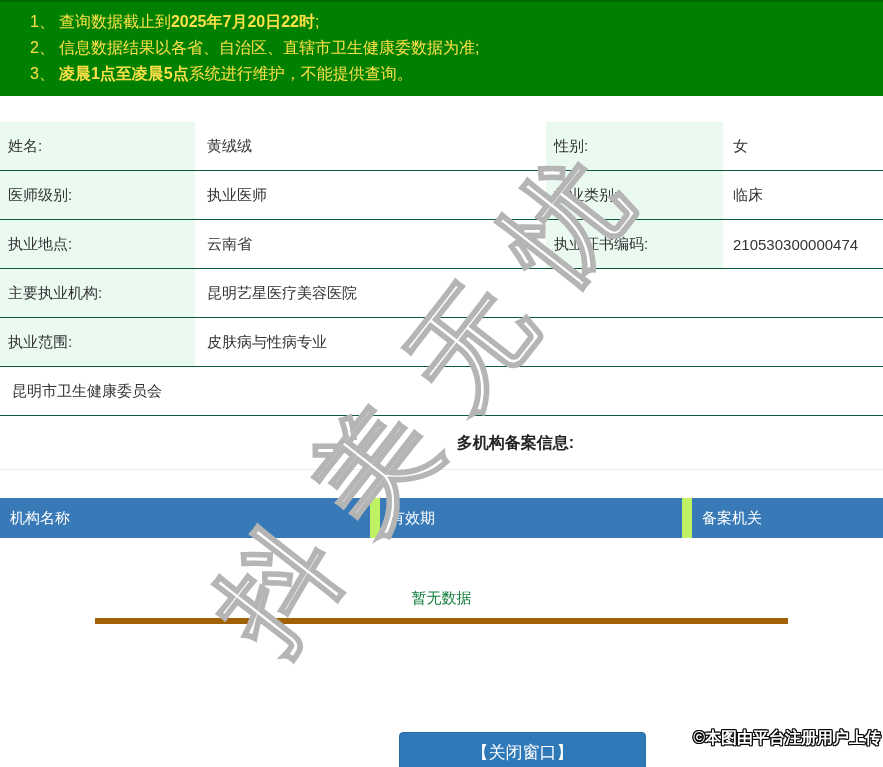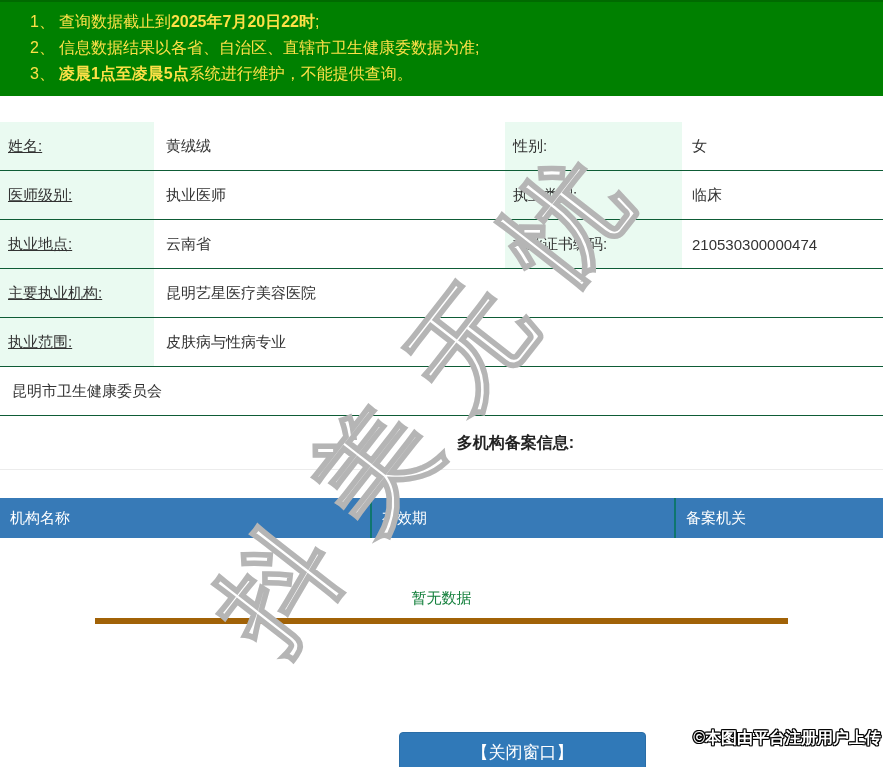--- a/index.html
+++ b/index.html
@@ -16,33 +16,33 @@
     border-top:2px solid #006a00;
   }
   .notice{font-size:16px;line-height:26px;white-space:nowrap;}
   .notice .num{margin-right:4px;}
   .notice .bold{font-weight:bold;}
   
   .info-table{margin-top:26px;}
   .info-row{display:flex;height:48px;border-bottom:1px solid #0e5c36;}
   .cell{display:flex;align-items:center;box-sizing:border-box;font-size:15px;}
   .lbl{background:#eafaf1;padding-left:8px;}
-  .lbl1{width:154px;text-decoration:underline;}
+  .lbl1{width:195px;}
   .val1{width:351px;padding-left:12px;}
   .lbl2{width:177px;}
   .val2{flex:1;padding-left:10px;}
   .info-row.full .val1{flex:1;}
   
   .section-title{
     height:53px;line-height:53px;text-align:center;
     font-size:16px;font-weight:bold;color:#222;
     position:relative;left:74px;
     border-bottom:1px solid #ececec;margin-left:-74px;padding-left:74px;
   }
-  .reg-header{display:flex;margin-top:28px;gap:2px;background:#0f766e;}
+  .reg-header{display:flex;margin-top:28px;gap:10px;background:#bef264;}
   .reg-col{
     background:#377ab7;color:#fff;height:40px;
     display:flex;align-items:center;padding-left:10px;
     font-size:15px;box-sizing:border-box;
   }
   .reg-col.c1{width:370px;}
   .reg-col.c2{width:302px;}
   .reg-col.c3{flex:1;}
   .reg-empty{
     height:40px;display:flex;align-items:center;justify-content:center;

